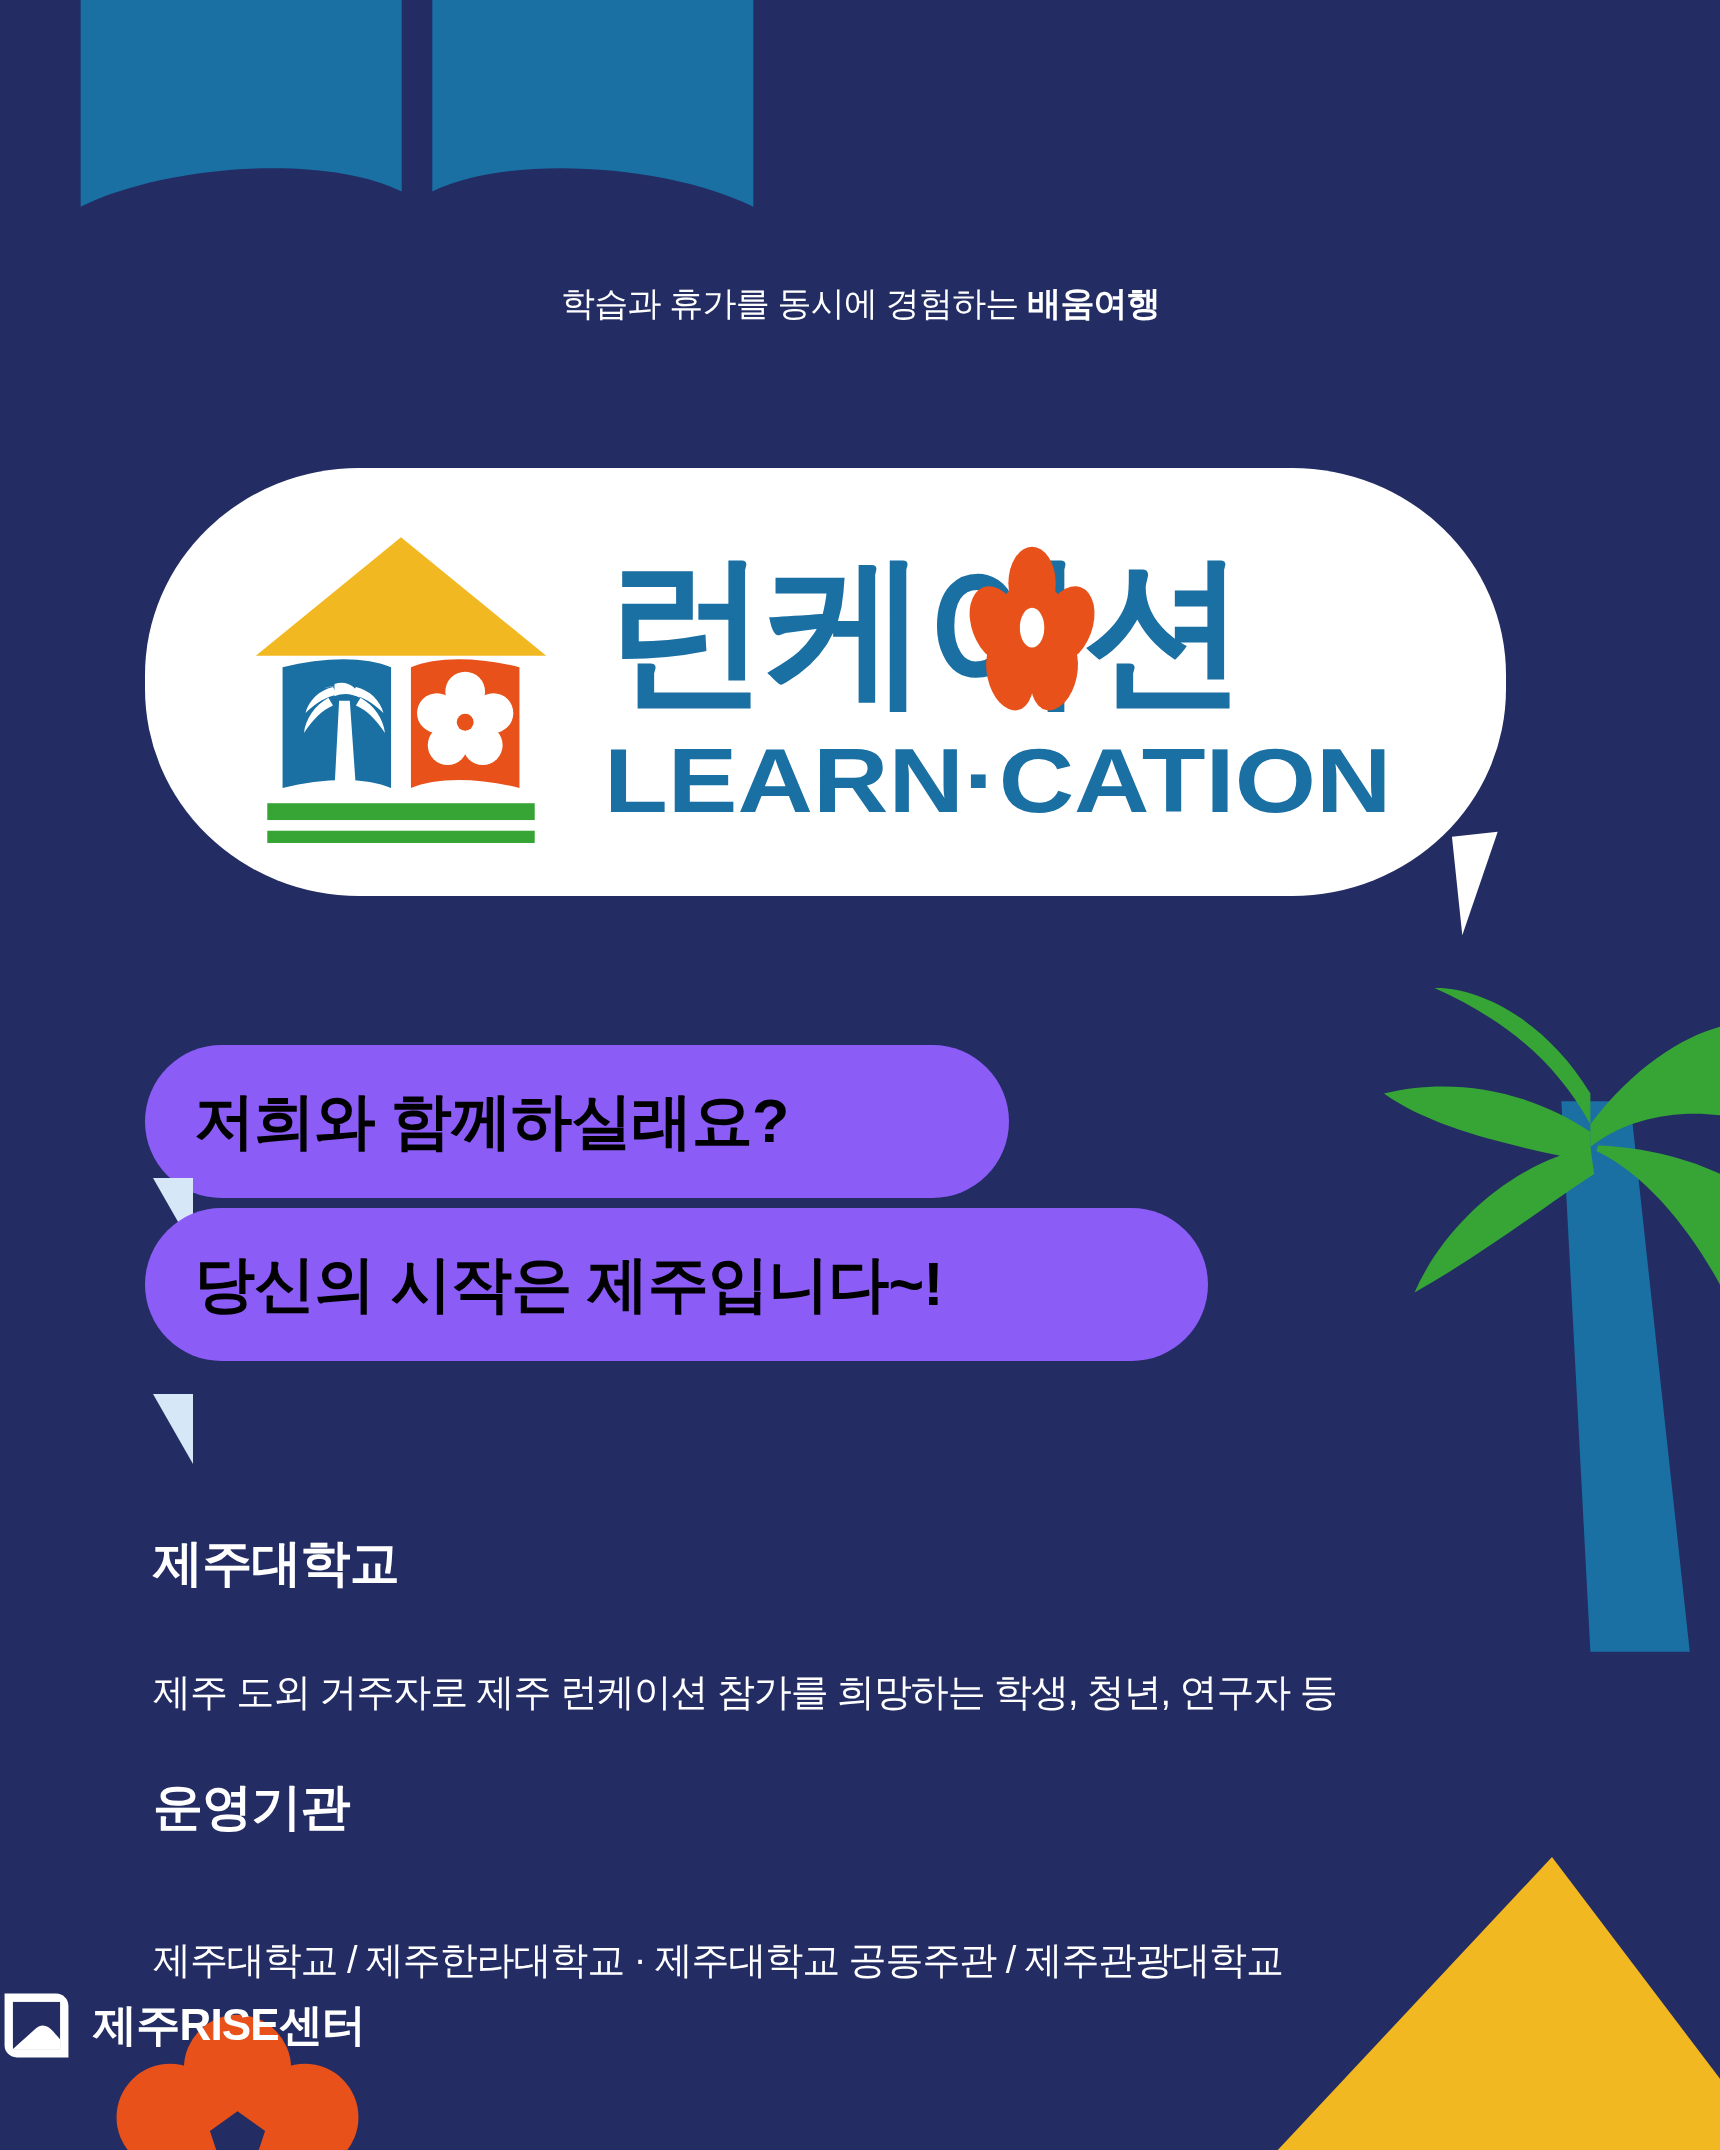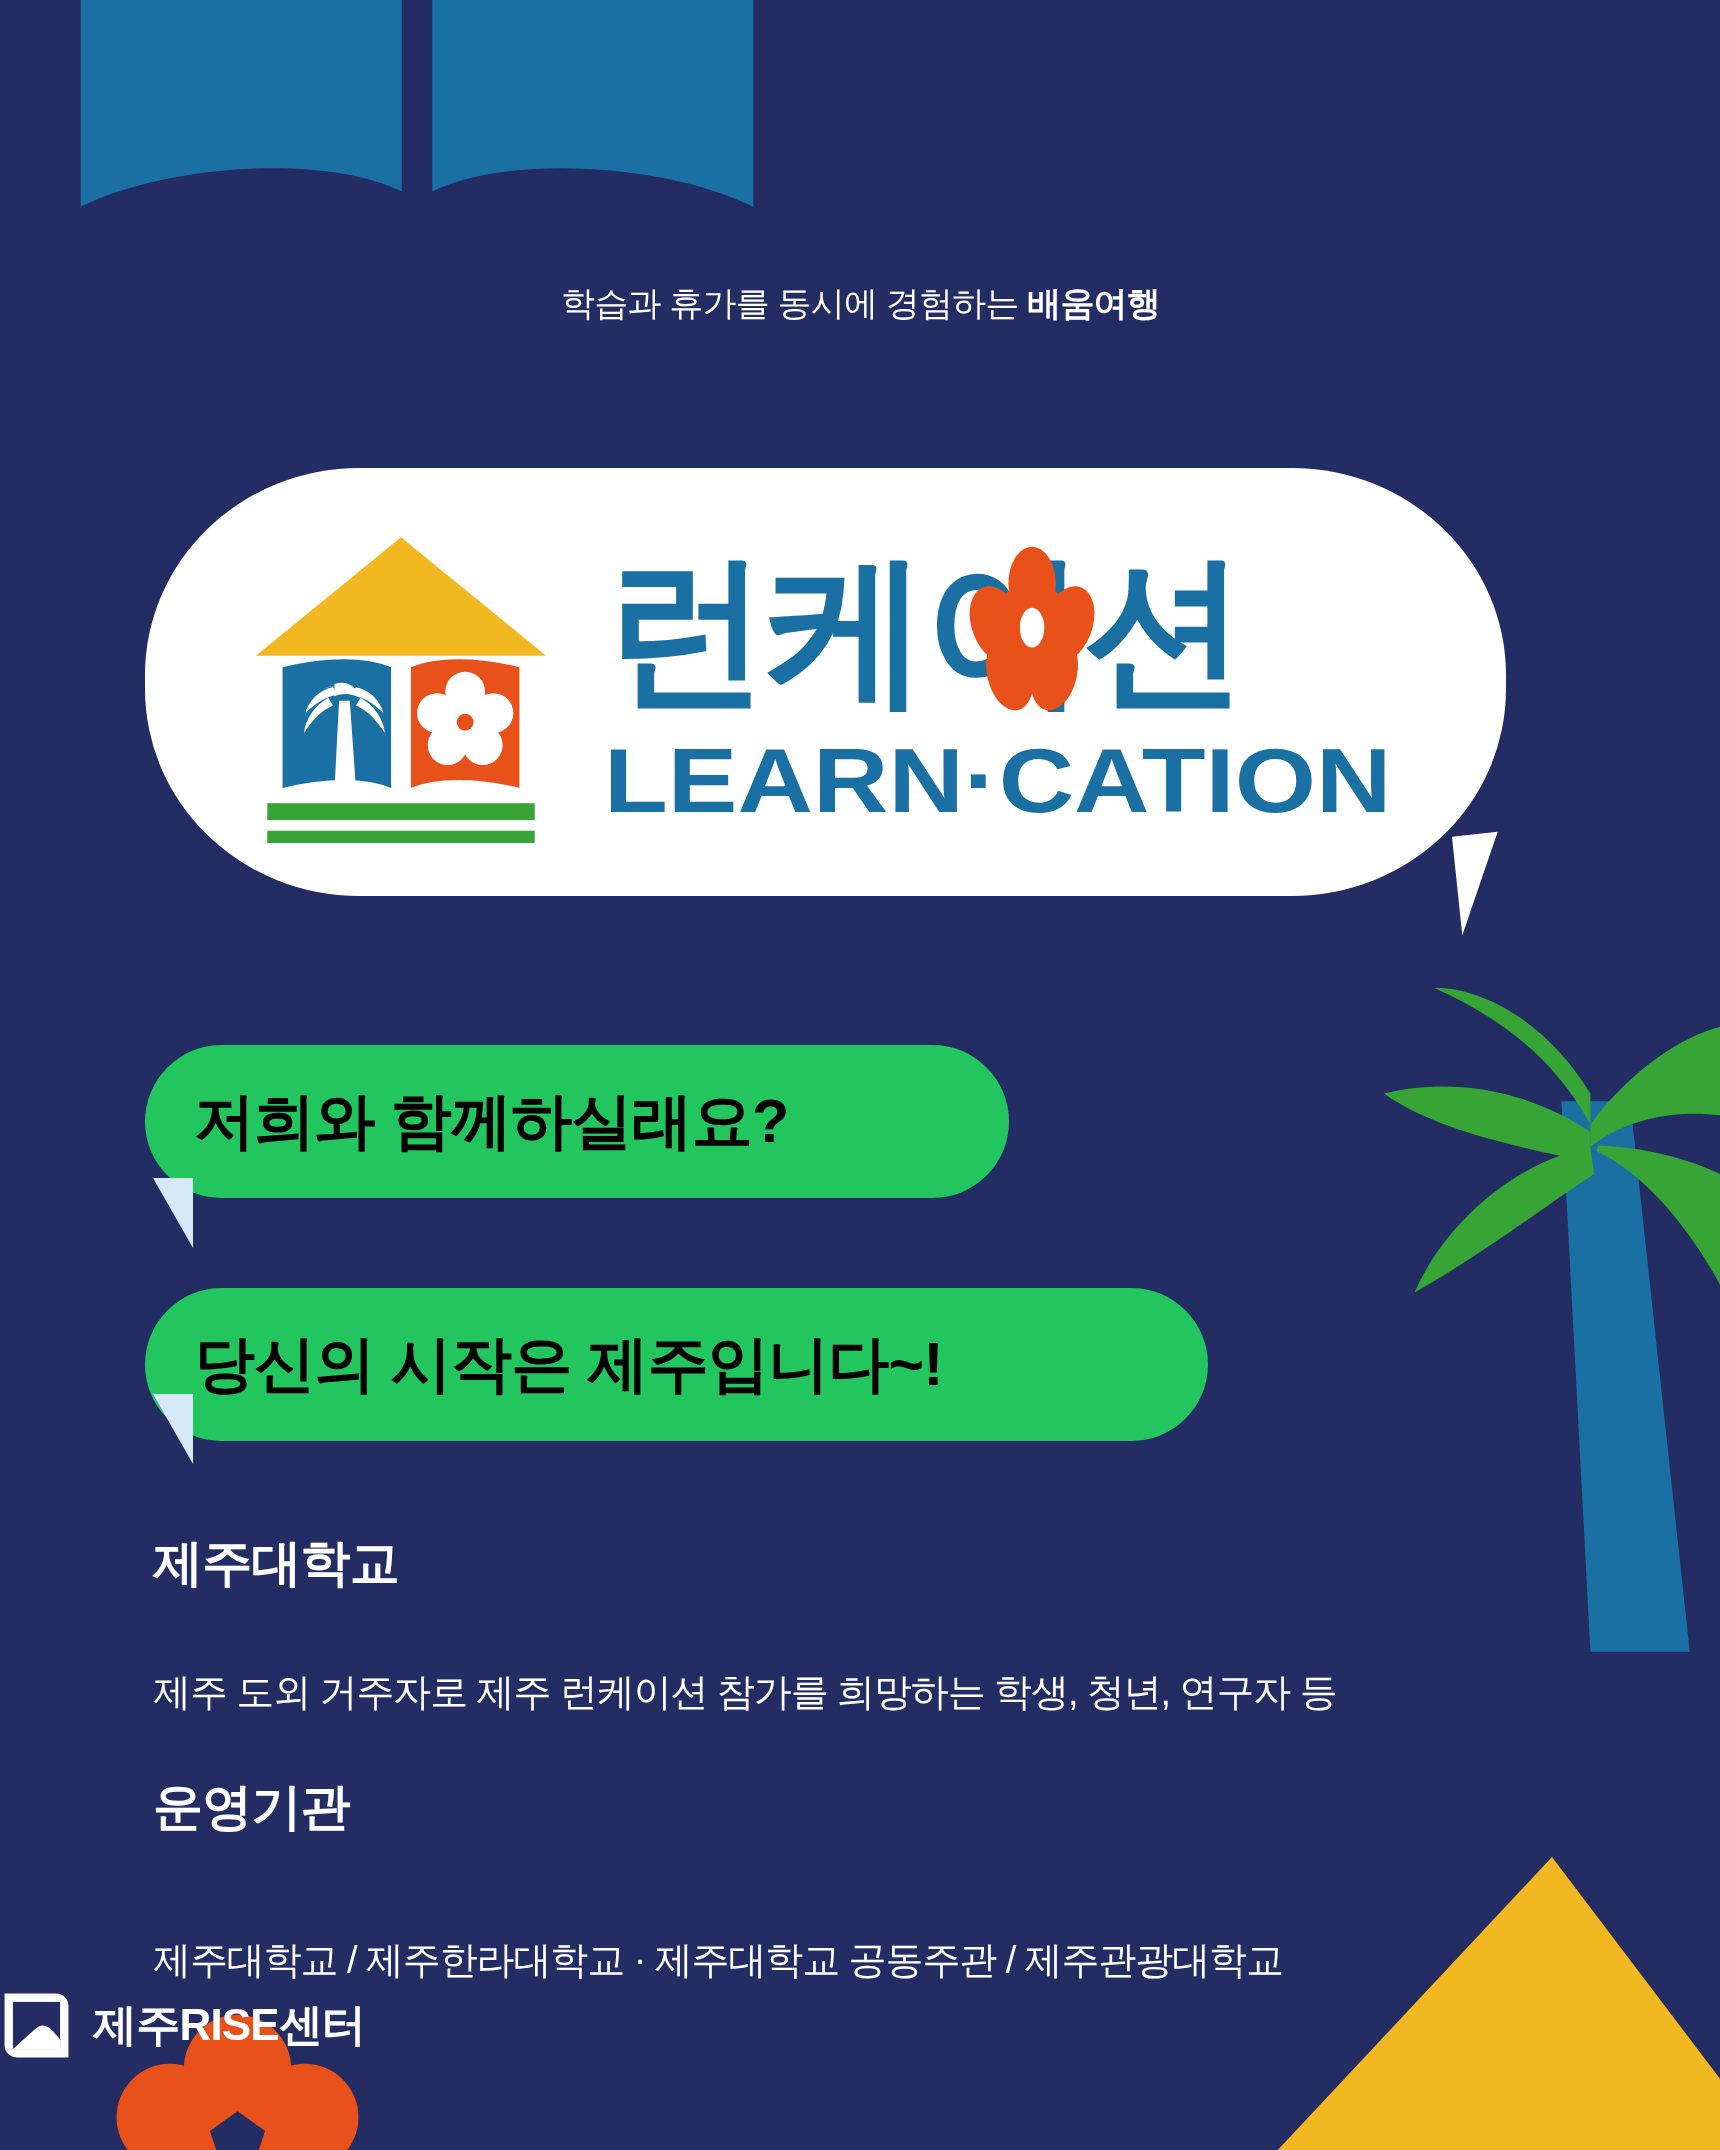--- a/index.html
+++ b/index.html
@@ -74,34 +74,34 @@
     gap: 54px;
   }
   .logo-mark { width: 298px; height: 321px; flex: 0 0 auto; }
   .logo-words { display: flex; flex-direction: column; align-items: flex-start; }
   .logo-kr { width: 795px; height: 191px; display:block; }
   .logo-en { width: 795px; height: 96px; display:block; margin-top: 4.6px; }
 
   
   .bubble {
     position: absolute;
-    background: #22c55e;
+    background: #8b5cf6;
     border-radius: 84px;
     display: flex;
     align-items: center;
     padding: 0 49px;
     box-sizing: border-box;
     color: #000000;
     font-size: 61px;
     font-weight: bold;
     letter-spacing: -0.8px;
     white-space: nowrap;
   }
   .bubble-1 { left: 145px; top: 1045px; width: 864px; height: 153px; }
-  .bubble-2 { left: 145px; top: 1288px; width: 1063px; height: 153px; }
+  .bubble-2 { left: 145px; top: 1208px; width: 1063px; height: 153px; }
   .bubble-tail {
     position: absolute;
     width: 0; height: 0;
     border-right: 40px solid #d6e8f7;
     border-bottom: 70px solid transparent;
   }
   .tail-1 { left: 153px; top: 1178px; }
   .tail-2 { left: 153px; top: 1394px; }
 
   

